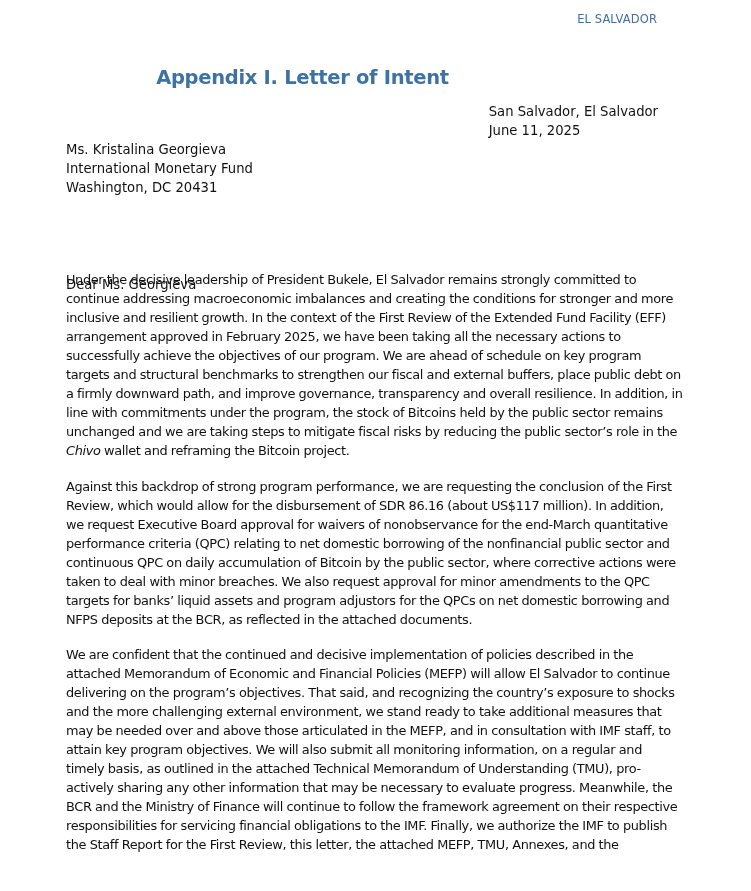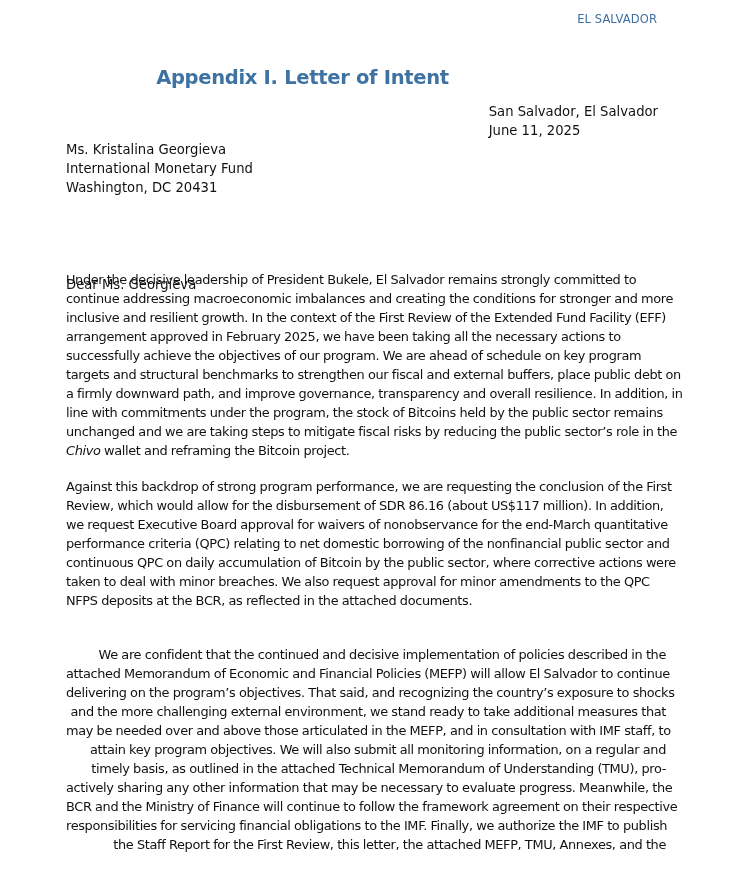--- a/index.html
+++ b/index.html
@@ -10,21 +10,21 @@
   .title { position: absolute; top: 66px; left: 0; width: 605px; text-align: center;
            font-size: 19.5px; font-weight: bold; color: #3e72a3; letter-spacing: -0.3px; }
   .place-date { position: absolute; top: 102px; right: 93px; text-align: left;
                 font-size: 13.2px; line-height: 19px; }
   .addressee { position: absolute; top: 140px; left: 66px; font-size: 13.2px; line-height: 19px; }
   .salutation { position: absolute; top: 235px; left: 66px; font-size: 13.2px; line-height: 19px; margin-top: 40px; }
   .body-text { position: absolute; left: 66px; width: 600px; font-size: 12.9px;
                line-height: 19px; letter-spacing: -0.35px; word-spacing: -0.2px; }
   .p1 { top: 270px; }
   .p2 { top: 477px; }
-  .p3 { top: 645px; text-align: right; }
+  .p3 { top: 645px; }
   .line { display: block; white-space: nowrap; }
   em { font-style: italic; }
 </style>
 </head>
 <body>
 
 <div class="running-head">EL SALVADOR</div>
 <div class="title">Appendix I. Letter of Intent</div>
 
 <div class="place-date">
@@ -53,20 +53,21 @@
   <span class="line"><em>Chivo</em><span> wallet and reframing the Bitcoin project.</span></span>
 </div>
 
 <div class="body-text p2">
   <span class="line">Against this backdrop of strong program performance, we are requesting the conclusion of the First</span>
   <span class="line">Review, which would allow for the disbursement of SDR 86.16 (about US$117 million). In addition,</span>
   <span class="line">we request Executive Board approval for waivers of nonobservance for the end-March quantitative</span>
   <span class="line">performance criteria (QPC) relating to net domestic borrowing of the nonfinancial public sector and</span>
   <span class="line">continuous QPC on daily accumulation of Bitcoin by the public sector, where corrective actions were</span>
   <span class="line">taken to deal with minor breaches. We also request approval for minor amendments to the QPC</span>
+  <span class="line">targets for banks’ liquid assets and program adjustors for the QPCs on net domestic borrowing and</span>
   <span class="line">NFPS deposits at the BCR, as reflected in the attached documents.</span>
 </div>
 
 <div class="body-text p3">
   <span class="line">We are confident that the continued and decisive implementation of policies described in the</span>
   <span class="line">attached Memorandum of Economic and Financial Policies (MEFP) will allow El Salvador to continue</span>
   <span class="line">delivering on the program’s objectives. That said, and recognizing the country’s exposure to shocks</span>
   <span class="line">and the more challenging external environment, we stand ready to take additional measures that</span>
   <span class="line">may be needed over and above those articulated in the MEFP, and in consultation with IMF staff, to</span>
   <span class="line">attain key program objectives. We will also submit all monitoring information, on a regular and</span>

